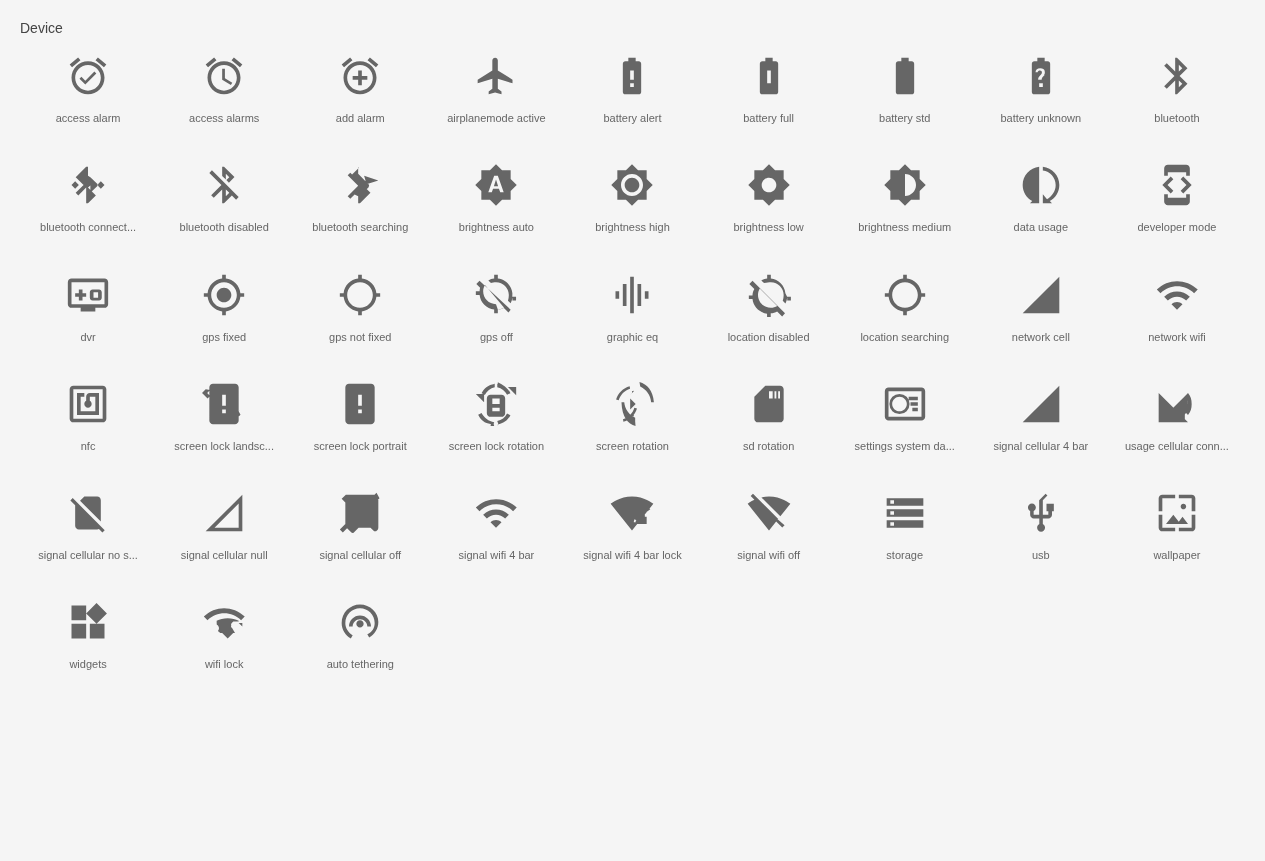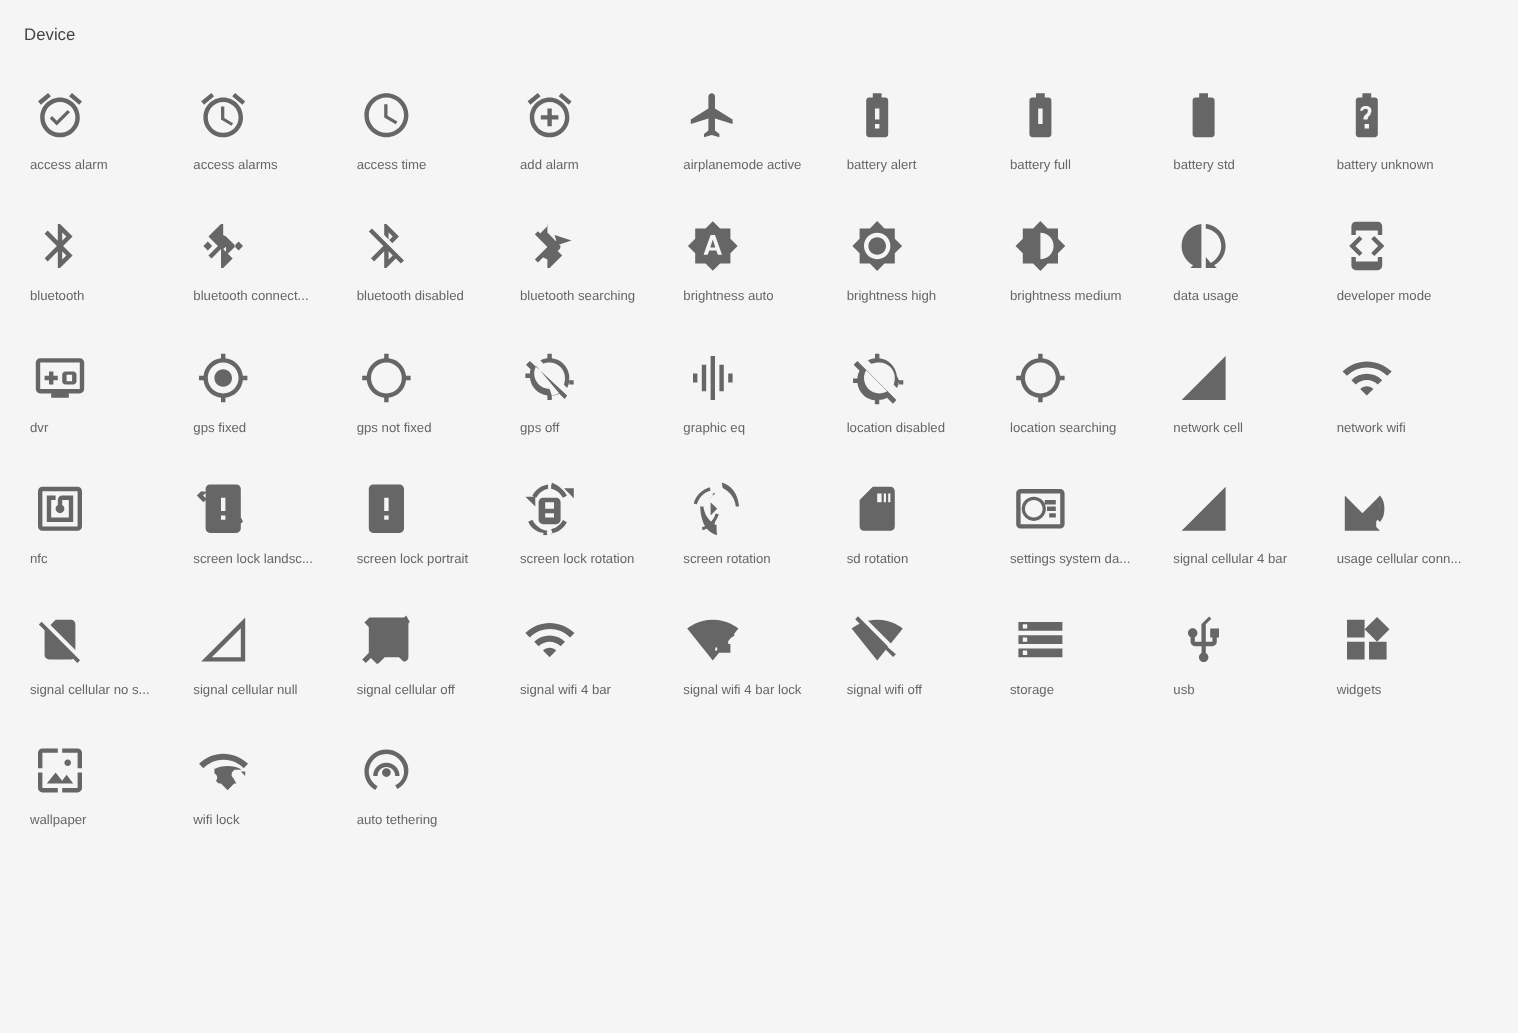--- a/index.html
+++ b/index.html
@@ -5,32 +5,31 @@
     * { box-sizing: border-box; margin: 0; padding: 0; }
     body {
       background: #f5f5f5;
       font-family: Arial, sans-serif;
       color: #555;
       padding: 20px;
     }
     .page-title {
       font-size: 14px;
       color: #444;
-      margin-bottom: 20px;
       font-weight: normal;
     }
     .icon-grid {
       display: grid;
       grid-template-columns: repeat(9, 1fr);
       gap: 10px 0;
     }
     .icon-item {
       display: flex;
       flex-direction: column;
-      align-items: flex-start;
+      align-items: center;
       padding: 15px 5px 10px;
       text-align: center;
     }
     .icon-svg {
       width: 50px;
       height: 50px;
       display: flex;
       align-items: center;
       justify-content: center;
       margin-bottom: 10px;
@@ -67,28 +66,20 @@
       <div class="icon-svg">
         <svg viewBox="0 0 24 24">
           <path d="M22 5.72l-4.6-3.86-1.29 1.53 4.6 3.86L22 5.72zM7.88 3.39L6.6 1.86 2 5.71l1.29 1.53 4.59-3.85zM12.5 8H11v6l4.75 2.85.75-1.23-4-2.37V8zM12 4c-4.97 0-9 4.03-9 9s4.02 9 9 9c4.97 0 9-4.03 9-9s-4.03-9-9-9zm0 16c-3.87 0-7-3.13-7-7s3.13-7 7-7 7 3.13 7 7-3.13 7-7 7z"></path>
         </svg>
       </div>
       <div class="icon-label">access alarms</div>
     </div>
     <div class="icon-item">
       <div class="icon-svg">
         <svg viewBox="0 0 24 24">
-          <path d="M12 2C6.5 2 2 6.5 2 12s4.5 10 10 10 10-4.5 10-10S17.5 2 12 2zm0 18c-4.41 0-8-3.59-8-8s3.59-8 8-8 8 3.59 8 8-3.59 8-8 8zm.5-13H11v6l5.25 3.15.75-1.23-4.5-2.67V7z"></path>
-        </svg>
-      </div>
-      <div class="icon-label">access time</div>
-    </div>
-    <div class="icon-item">
-      <div class="icon-svg">
-        <svg viewBox="0 0 24 24">
           <path d="M7.88 3.39L6.6 1.86 2 5.71l1.29 1.53 4.59-3.85zM22 5.72l-4.6-3.86-1.29 1.53 4.6 3.86L22 5.72zM12 4c-4.97 0-9 4.03-9 9s4.02 9 9 9c4.97 0 9-4.03 9-9s-4.03-9-9-9zm0 16c-3.87 0-7-3.13-7-7s3.13-7 7-7 7 3.13 7 7-3.13 7-7 7zm1-11h-2v3H8v2h3v3h2v-3h3v-2h-3V9z"></path>
         </svg>
       </div>
       <div class="icon-label">add alarm</div>
     </div>
     <div class="icon-item">
       <div class="icon-svg">
         <svg viewBox="0 0 24 24">
           <path d="M21 16v-2l-8-5V3.5c0-.83-.67-1.5-1.5-1.5S10 2.67 10 3.5V9l-8 5v2l8-2.5V19l-2 1.5V22l3.5-1 3.5 1v-1.5L13 19v-5.5l8 2.5z"></path>
         </svg>
@@ -171,20 +162,28 @@
       <div class="icon-svg">
         <svg viewBox="0 0 24 24">
           <path d="M20 8.69V4h-4.69L12 .69 8.69 4H4v4.69L.69 12 4 15.31V20h4.69L12 23.31 15.31 20H20v-4.69L23.31 12 20 8.69zM12 18c-3.31 0-6-2.69-6-6s2.69-6 6-6 6 2.69 6 6-2.69 6-6 6zm0-10c-2.21 0-4 1.79-4 4s1.79 4 4 4 4-1.79 4-4-1.79-4-4-4z"></path>
         </svg>
       </div>
       <div class="icon-label">brightness high</div>
     </div>
     <div class="icon-item">
       <div class="icon-svg">
         <svg viewBox="0 0 24 24">
+          <path d="M20 8.69V4h-4.69L12 .69 8.69 4H4v4.69L.69 12 4 15.31V20h4.69L12 23.31 15.31 20H20v-4.69L23.31 12 20 8.69zM12 16c-2.21 0-4-1.79-4-4s1.79-4 4-4 4 1.79 4 4-1.79 4-4 4z"></path>
+        </svg>
+      </div>
+      <div class="icon-label">brightness low</div>
+    </div>
+    <div class="icon-item">
+      <div class="icon-svg">
+        <svg viewBox="0 0 24 24">
           <path d="M20 8.69V4h-4.69L12 .69 8.69 4H4v4.69L.69 12 4 15.31V20h4.69L12 23.31 15.31 20H20v-4.69L23.31 12 20 8.69zM12 18V6c3.31 0 6 2.69 6 6s-2.69 6-6 6z"></path>
         </svg>
       </div>
       <div class="icon-label">brightness medium</div>
     </div>
     <div class="icon-item">
       <div class="icon-svg">
         <svg viewBox="0 0 24 24">
           <path d="M13 2.05v2.02c3.95.49 7 3.85 7 7.93 0 3.21-1.81 6.01-4.72 7.72L13 17v5h5l-1.22-1.22C19.91 19.07 22 15.76 22 12c0-5.18-3.95-9.45-9-9.95zM11 2.05C5.95 2.55 2 6.82 2 12c0 3.76 2.09 7.07 5.22 8.78L6 22h5V2.05z"></path>
         </svg>
@@ -403,32 +402,32 @@
       <div class="icon-svg">
         <svg viewBox="0 0 24 24">
           <path d="M15 7v4h1v2h-3V5l2.5-2.5-1-1L11 5v8H8v-2.07c.7-.37 1.2-1.08 1.2-1.93 0-1.2-.96-2.16-2.16-2.16S4.88 7.8 4.88 9c0 .85.5 1.56 1.2 1.93V13c0 1.1.9 2 2 2h3v3.05c-.71.37-1.2 1.1-1.2 1.95 0 1.2.96 2.16 2.16 2.16s2.16-.96 2.16-2.16c0-.85-.49-1.58-1.2-1.95V15h3c1.1 0 2-.9 2-2v-2h1V7h-4z"></path>
         </svg>
       </div>
       <div class="icon-label">usb</div>
     </div>
     <div class="icon-item">
       <div class="icon-svg">
         <svg viewBox="0 0 24 24">
+          <path d="M4 4h7V2H4c-1.1 0-2 .9-2 2v7h2V4zm6 9l-4 5h12l-3-4-2.03 2.71L10 13zm7-4.5c0-.83-.67-1.5-1.5-1.5S14 7.67 14 8.5s.67 1.5 1.5 1.5S17 9.33 17 8.5zM20 2h-7v2h7v7h2V4c0-1.1-.9-2-2-2zm0 18h-7v2h7c1.1 0 2-.9 2-2v-7h-2v7zM4 13H2v7c0 1.1.9 2 2 2h7v-2H4v-7z"></path>
+        </svg>
+      </div>
+      <div class="icon-label">wallpaper</div>
+    </div>
+    <div class="icon-item">
+      <div class="icon-svg">
+        <svg viewBox="0 0 24 24">
           <path d="M13 13v8h8v-8h-8zM3 21h8v-8H3v8zM3 3v8h8V3H3zm13.66-1.31L11 7.34 16.66 13l5.66-5.66-5.66-5.65z"></path>
         </svg>
       </div>
       <div class="icon-label">widgets</div>
-    </div>
-    <div class="icon-item">
-      <div class="icon-svg">
-        <svg viewBox="0 0 24 24">
-          <path d="M4 4h7V2H4c-1.1 0-2 .9-2 2v7h2V4zm6 9l-4 5h12l-3-4-2.03 2.71L10 13zm7-4.5c0-.83-.67-1.5-1.5-1.5S14 7.67 14 8.5s.67 1.5 1.5 1.5S17 9.33 17 8.5zM20 2h-7v2h7v7h2V4c0-1.1-.9-2-2-2zm0 18h-7v2h7c1.1 0 2-.9 2-2v-7h-2v7zM4 13H2v7c0 1.1.9 2 2 2h7v-2H4v-7z"></path>
-        </svg>
-      </div>
-      <div class="icon-label">wallpaper</div>
     </div>
     <div class="icon-item">
       <div class="icon-svg">
         <svg viewBox="0 0 24 24">
           <path d="M20 12.5v-1.16C18.35 10.5 16.28 10 14 10s-4.35.5-6 1.34v1.16c0 .32.04.64.1.95.7.34 1.17 1.06 1.17 1.9 0 .59-.24 1.12-.62 1.51L10 18h8l-1.5-2.64c-.47-.34-.75-.87-.75-1.46 0-.83.47-1.55 1.17-1.9l.06-.32H20v.82l2 2V12.5H20zm-6 1.5c-.55 0-1 .45-1 1v2c0 .55.45 1 1 1s1-.45 1-1v-2c0-.55-.45-1-1-1zm0-2c-1.1 0-2 .9-2 2h1c0-.55.45-1 1-1s1 .45 1 1h1c0-1.1-.9-2-2-2zM1 9l2 2c5.07-5.07 13.23-5.07 18.31 0l2-2C16.93 2.93 7.08 2.93 1 9zm10 9l3 3 3-3c-1.65-1.66-4.34-1.66-6 0z"></path>
         </svg>
       </div>
       <div class="icon-label">wifi lock</div>
     </div>
     <div class="icon-item">

